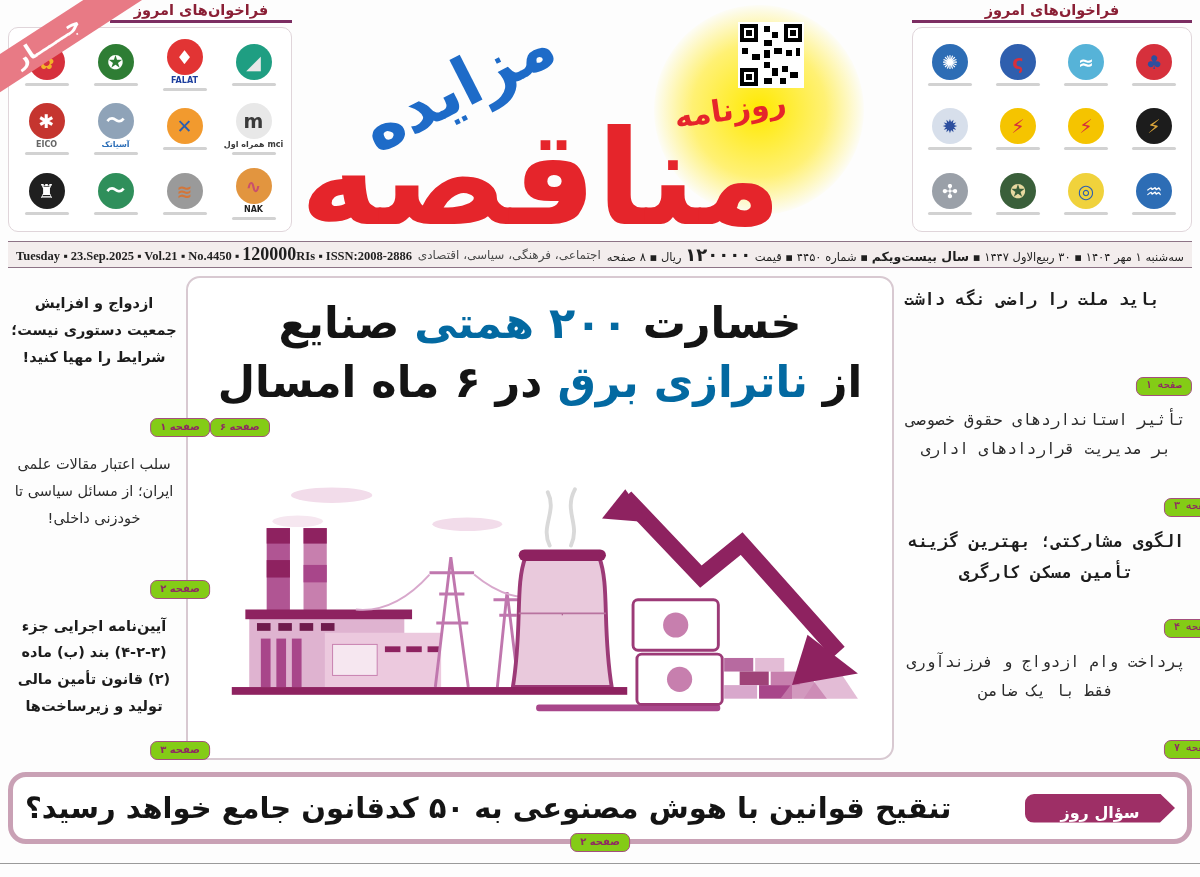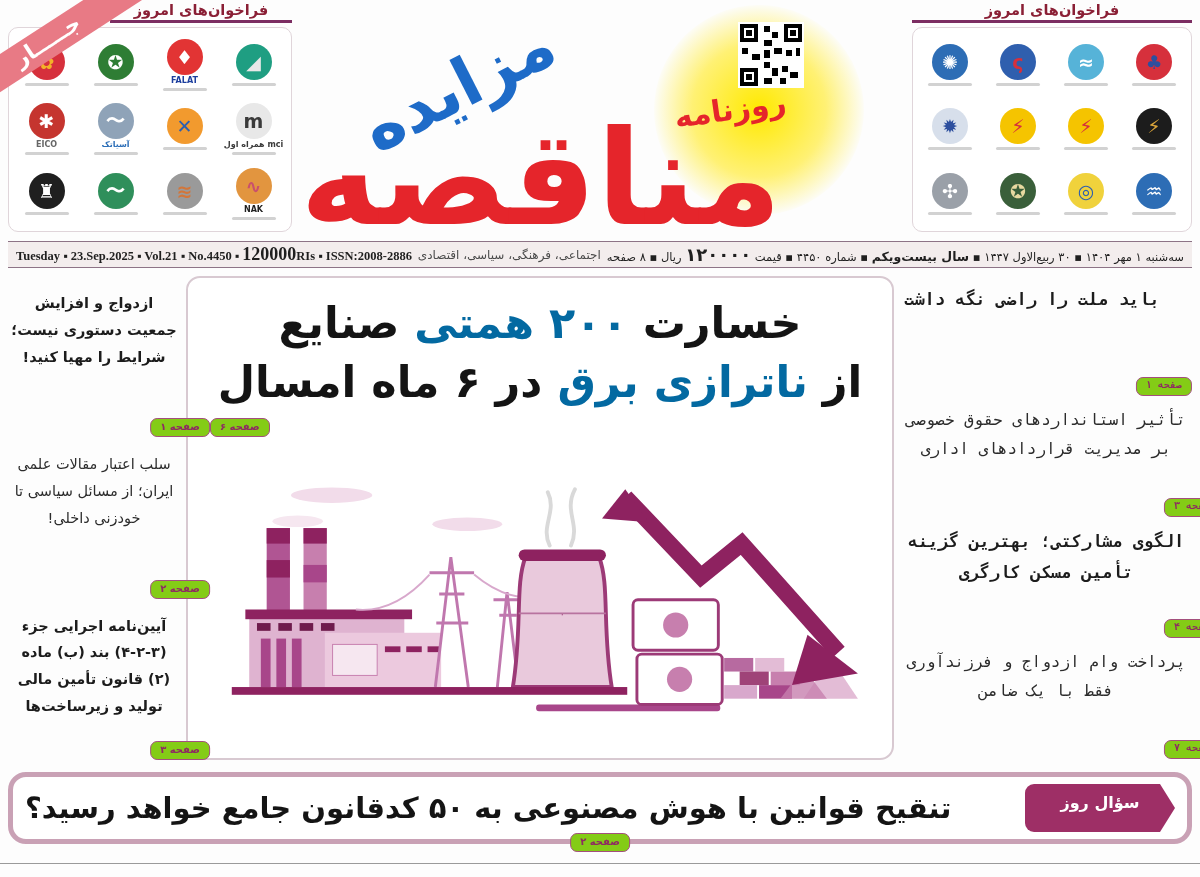--- a/index.html
+++ b/index.html
@@ -94,21 +94,21 @@
               line-height:1.38; color:#141414; margin-top:4px; letter-spacing:-1px; }
   .headline .accent { color:#0369a1; }
   .main-badge-row { direction:rtl; text-align:left; padding:2px 8px 0; }
   .illus { flex:1; display:flex; align-items:center; justify-content:center; }
 
   
   .qbar { position:relative; direction:rtl; margin:12px 8px 0; height:72px;
           border:5px solid #c9a1b5; border-radius:18px; background:#fff;
           display:flex; align-items:center; padding:0 12px; }
   .qbadge { background:#9e2f66; color:#fff; font-weight:bold; font-size:16px;
-            width:150px; height:48px; line-height:38px; text-align:center;
+            width:150px; height:29px; line-height:38px; text-align:center;
             border-radius:9px; flex:none;
             clip-path:polygon(0 0, 90% 0, 100% 50%, 90% 100%, 0 100%); }
   .qhead { flex:1; text-align:left; font-weight:bold; font-size:29px; color:#141414;
            letter-spacing:-0.5px; }
   .qpage { position:absolute; left:50%; bottom:-13px; transform:translateX(-50%); }
 
   .footline { margin-top:19px; border-top:1.5px solid #9a9a9a; }
 </style>
 </head>
 <body>

